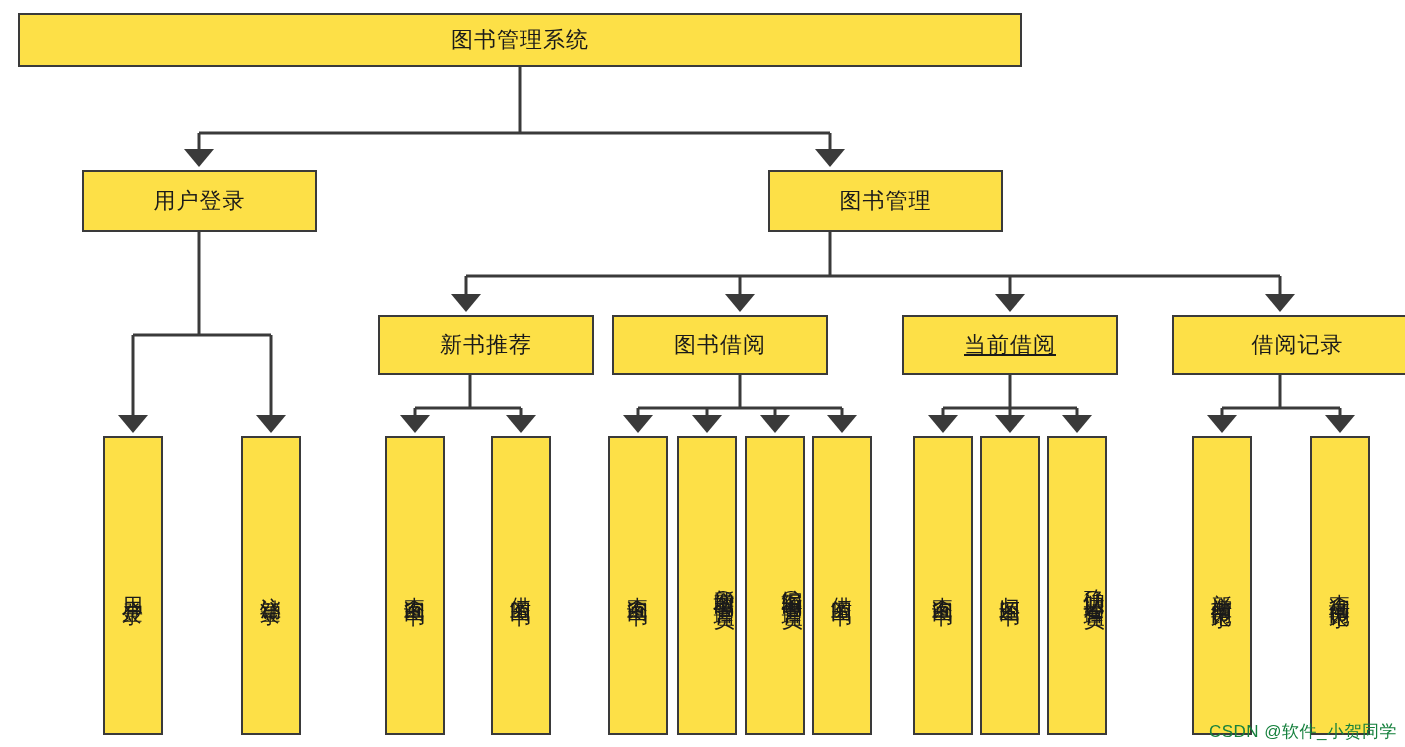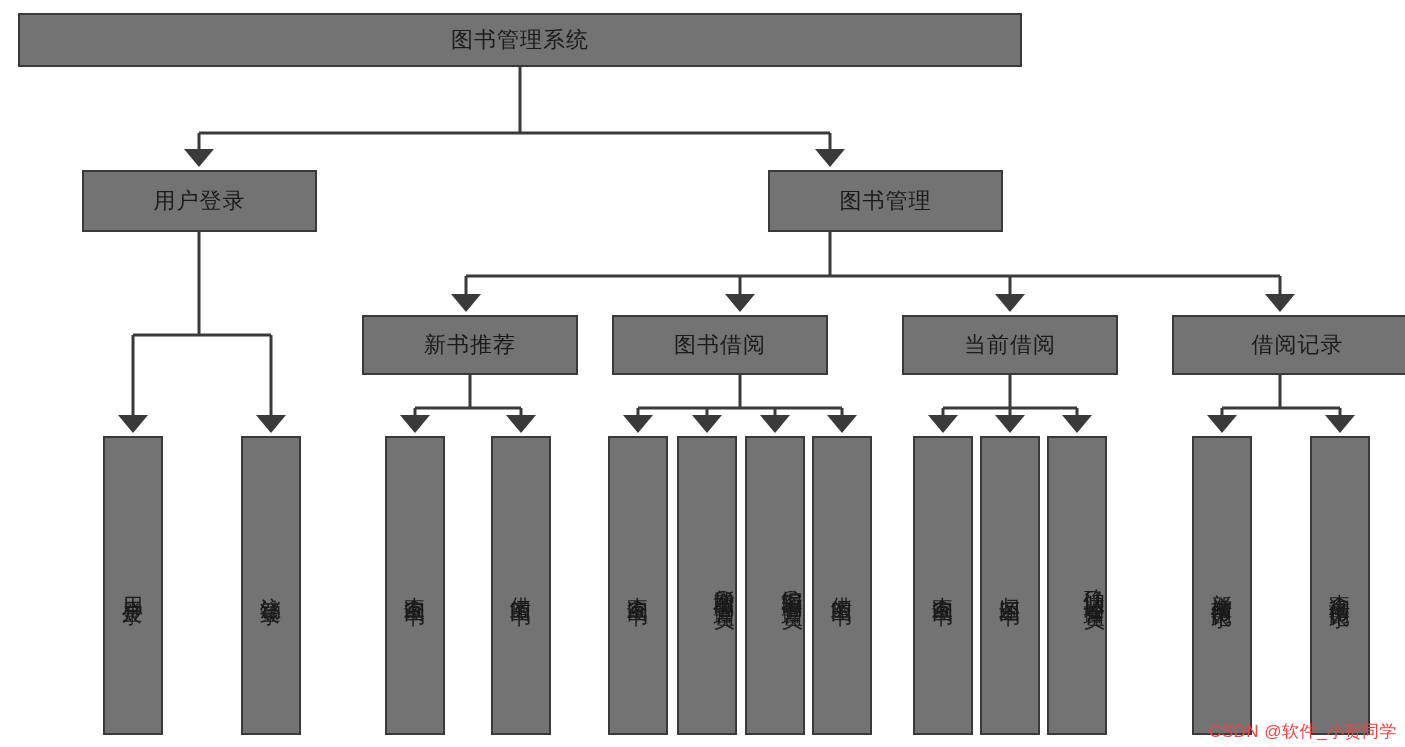--- a/index.html
+++ b/index.html
@@ -21,21 +21,21 @@
     position: absolute;
     left: 0;
     top: 0;
     width: 1405px;
     height: 747px;
     pointer-events: none;
   }
   .node {
     position: absolute;
     box-sizing: border-box;
-    background: #737373;
+    background: #fde047;
     border: 2px solid #3a3a3a;
     display: flex;
     align-items: center;
     justify-content: center;
     color: #1a1a1a;
   }
   .node.h {
     font-size: 22px;
     letter-spacing: 1px;
   }
@@ -53,21 +53,21 @@
     align-items: center;
   }
   .label {
     white-space: nowrap;
   }
   .watermark {
     position: absolute;
     right: 8px;
     bottom: 4px;
     font-size: 17px;
-    color: #ef4444;
+    color: #15803d;
     white-space: nowrap;
     letter-spacing: 0.5px;
   }
 </style>
 </head>
 <body>
 
 <div id="canvas">
 
   <svg class="edges" viewBox="0 0 1405 747" xmlns="http://www.w3.org/2000/svg">
@@ -124,27 +124,27 @@
     <span class="label">图书管理系统</span>
   </div>
 
   <div class="node h" style="left:82px; top:170px; width:235px; height:62px;">
     <span class="label">用户登录</span>
   </div>
   <div class="node h" style="left:744px; top:170px; width:235px; height:62px;margin-left:24px;">
     <span class="label">图书管理</span>
   </div>
 
-  <div class="node h" style="left:362px; top:315px; width:216px; height:60px;">
+  <div class="node h" style="left:378px; top:315px; width:216px; height:60px;">
     <span class="label">新书推荐</span>
   </div>
   <div class="node h" style="left:612px; top:315px; width:216px; height:60px;">
     <span class="label">图书借阅</span>
   </div>
-  <div class="node h" style="left:902px; top:315px; width:216px; height:60px;">
+  <div class="node h" style="left:902px; top:315px; width:216px; height:60px;text-decoration:underline;">
     <span class="label">当前借阅</span>
   </div>
   <div class="node h" style="left:1172px; top:315px; width:251px; height:60px;">
     <span class="label">借阅记录</span>
   </div>
 
   <div class="node v center-start" style="left:103px; top:436px; width:60px; height:299px;">
     <span class="label">用户登录</span>
   </div>
   <div class="node v center-start" style="left:241px; top:436px; width:60px; height:299px;">

